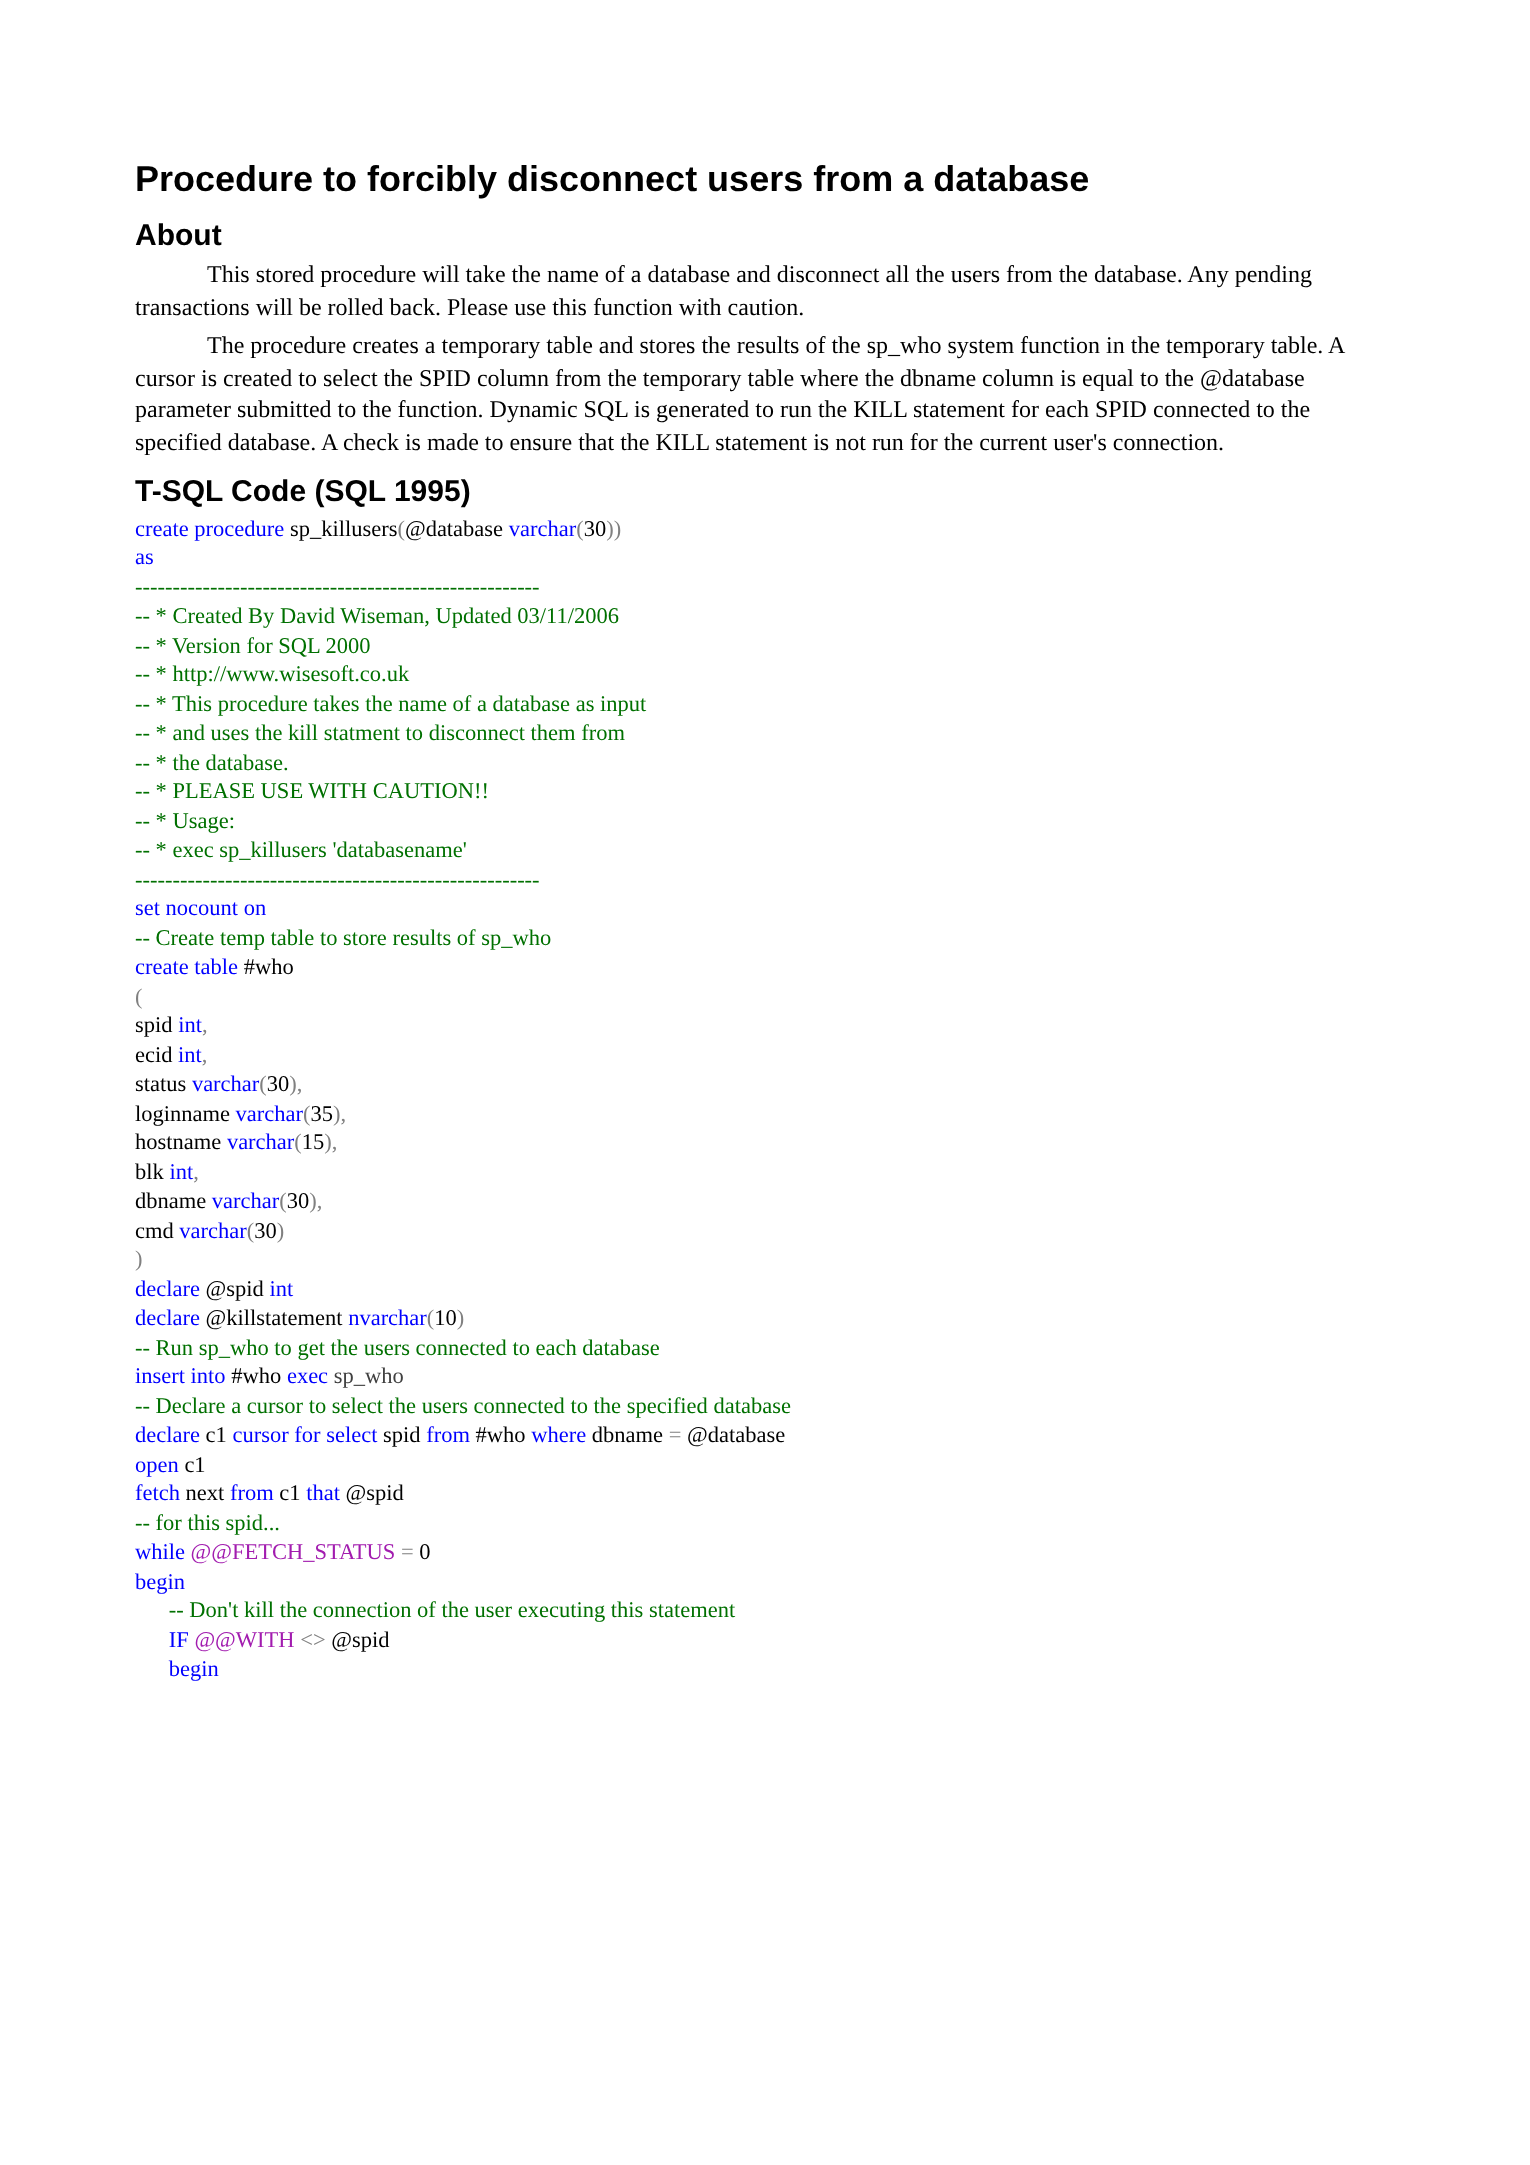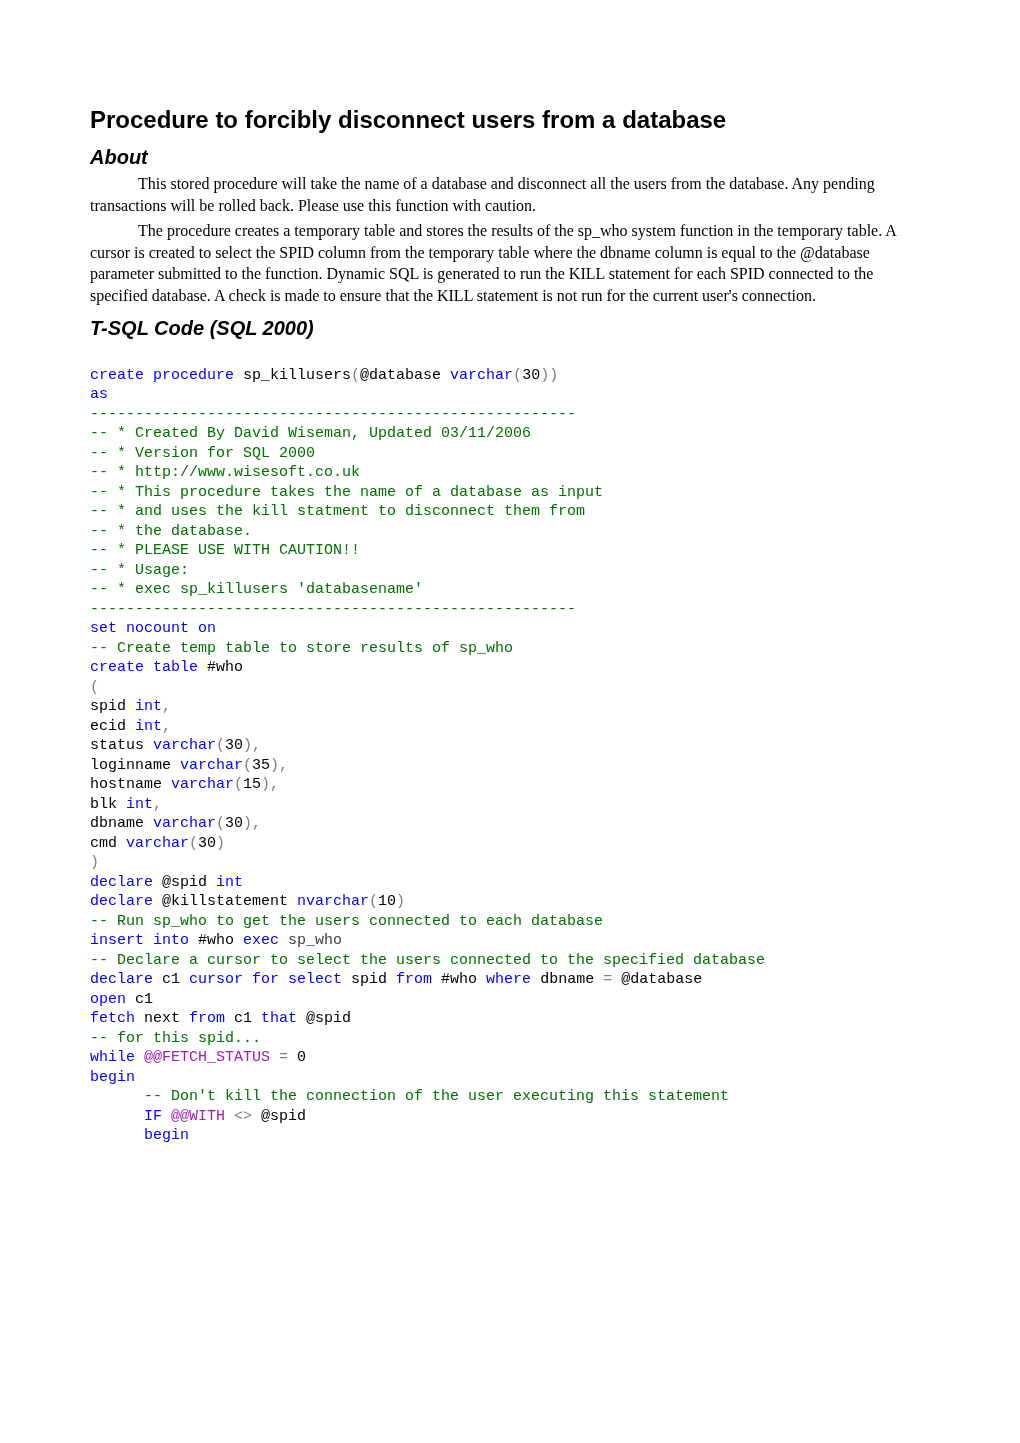--- a/index.html
+++ b/index.html
@@ -13,53 +13,52 @@
     box-sizing: border-box;
   }
   h1 {
     font-family: Arial, Helvetica, sans-serif;
     font-weight: bold;
     font-size: 24px;
     margin: 16px 0 12px 0;
   }
   h2 {
     font-family: Arial, Helvetica, sans-serif;
-    font-style: italic;
     font-weight: bold;
     font-size: 20px;
     margin: 10px 0 4px 0;
   }
   p {
     margin: 0 0 4px 0;
     line-height: 1.35;
     text-indent: 48px;
   }
   .code {
-    font-family: Liberation Mono, monospace;
+    font-family: Liberation Serif, serif;
     font-size: 15px;
     white-space: pre-wrap;
     line-height: 1.3;
-    margin-top: 26px;
+    margin-top: 4px;
   }
   .kw { color: #0000ff; }     
   .gy { color: #808080; }     
   .cm { color: #007000; }     
   .st { color: #404040; }     
   .fn { color: #a21caf; }     
 </style>
 </head>
 <body>
 
 <h1>Procedure to forcibly disconnect users from a database</h1>
 
 <h2>About</h2>
 <p>This stored procedure will take the name of a database and disconnect all the users from the database.  Any pending transactions will be rolled back.  Please use this function with caution.</p>
 <p>The procedure creates a temporary table and stores the results of the sp_who system function in the temporary table.  A cursor is created to select the SPID column from the temporary table where the dbname column is equal to the @database parameter submitted to the function. Dynamic SQL is generated to run the KILL statement for each SPID connected to the specified database.  A check is made to ensure that the KILL statement is not run for the current user's connection.</p>
 
-<h2>T-SQL Code (SQL 2000)</h2>
+<h2>T-SQL Code (SQL 1995)</h2>
 
 <div class="code" id="code-block"><span class="kw">create procedure</span> sp_killusers<span class="gy">(</span>@database <span class="kw">varchar</span><span class="gy">(</span>30<span class="gy">))</span>
 <span class="kw">as</span>
 <span class="cm">------------------------------------------------------</span>
 <span class="cm">-- * Created By David Wiseman, Updated 03/11/2006</span>
 <span class="cm">-- * Version for SQL 2000</span>
 <span class="cm">-- * http://www.wisesoft.co.uk</span>
 <span class="cm">-- * This procedure takes the name of a database as input</span>
 <span class="cm">-- * and uses the kill statment to disconnect them from</span>
 <span class="cm">-- * the database.</span>

